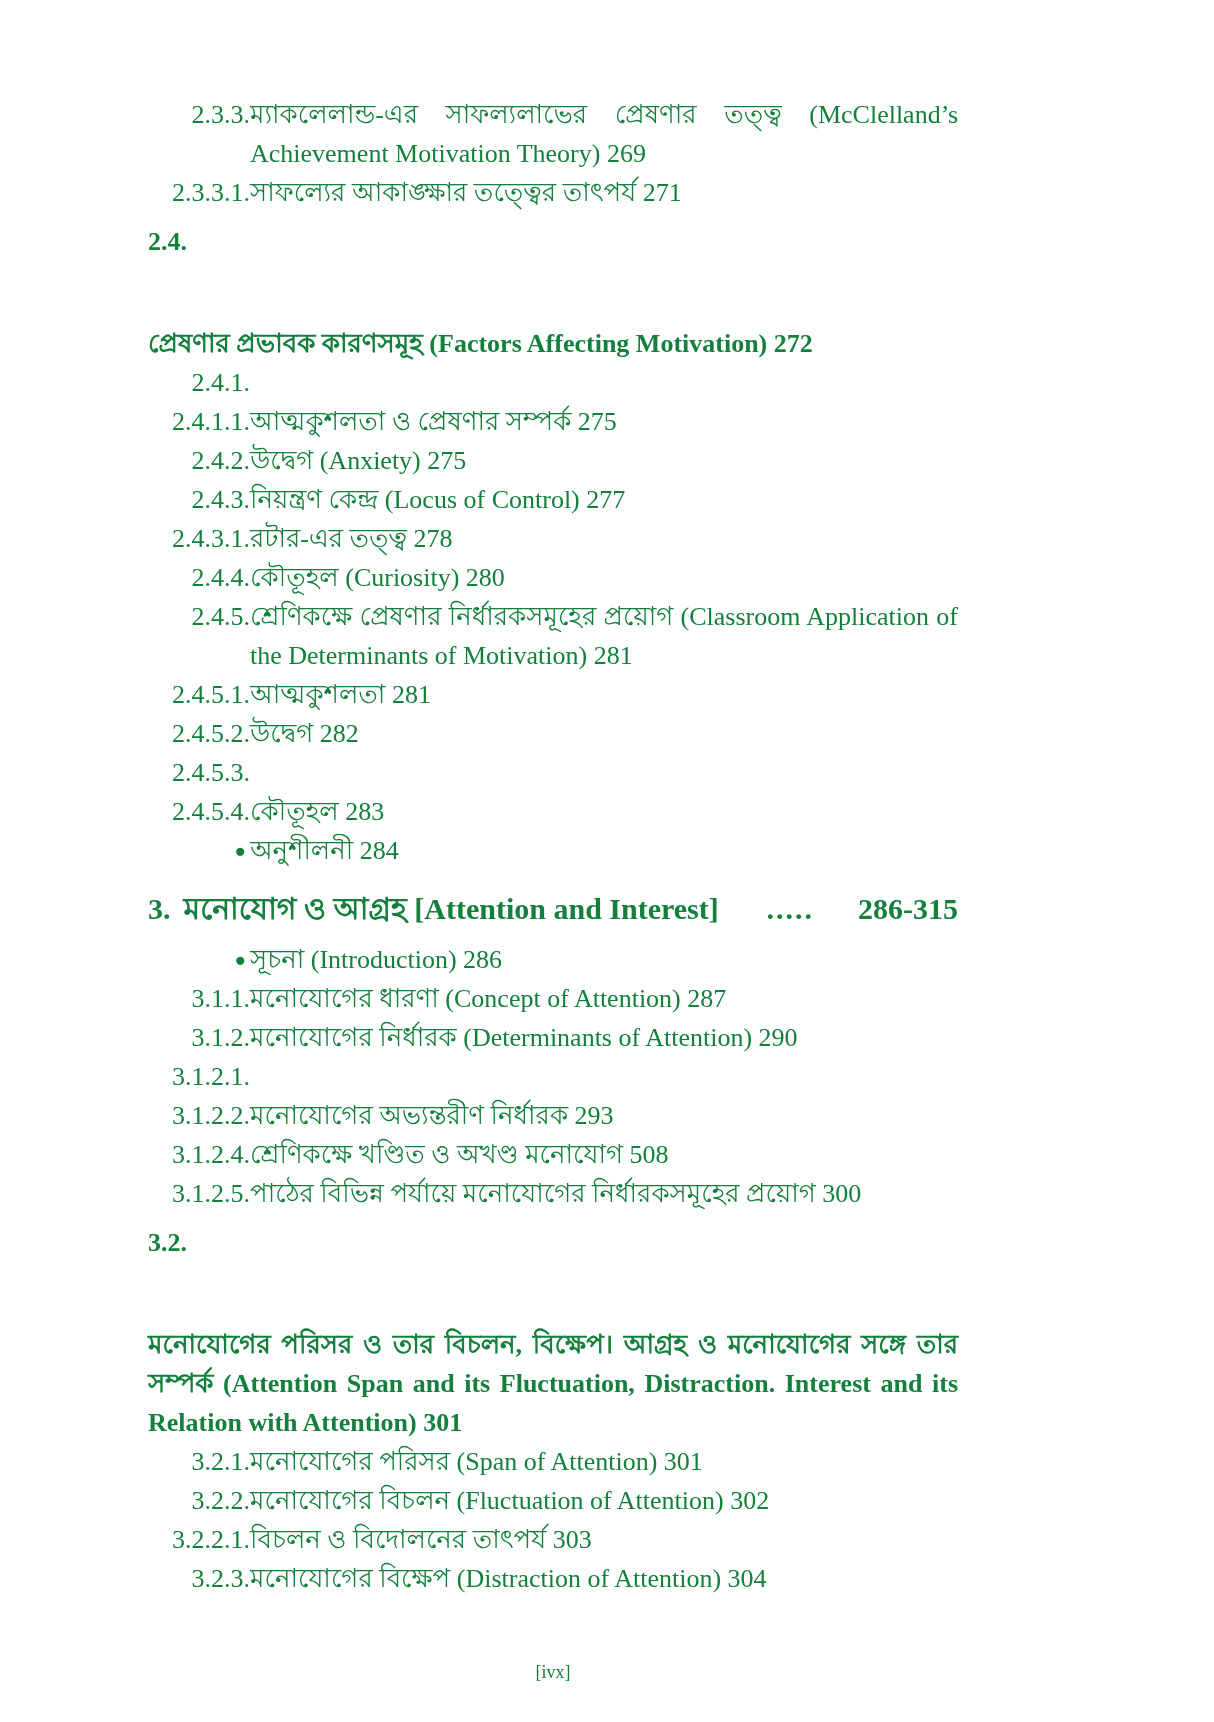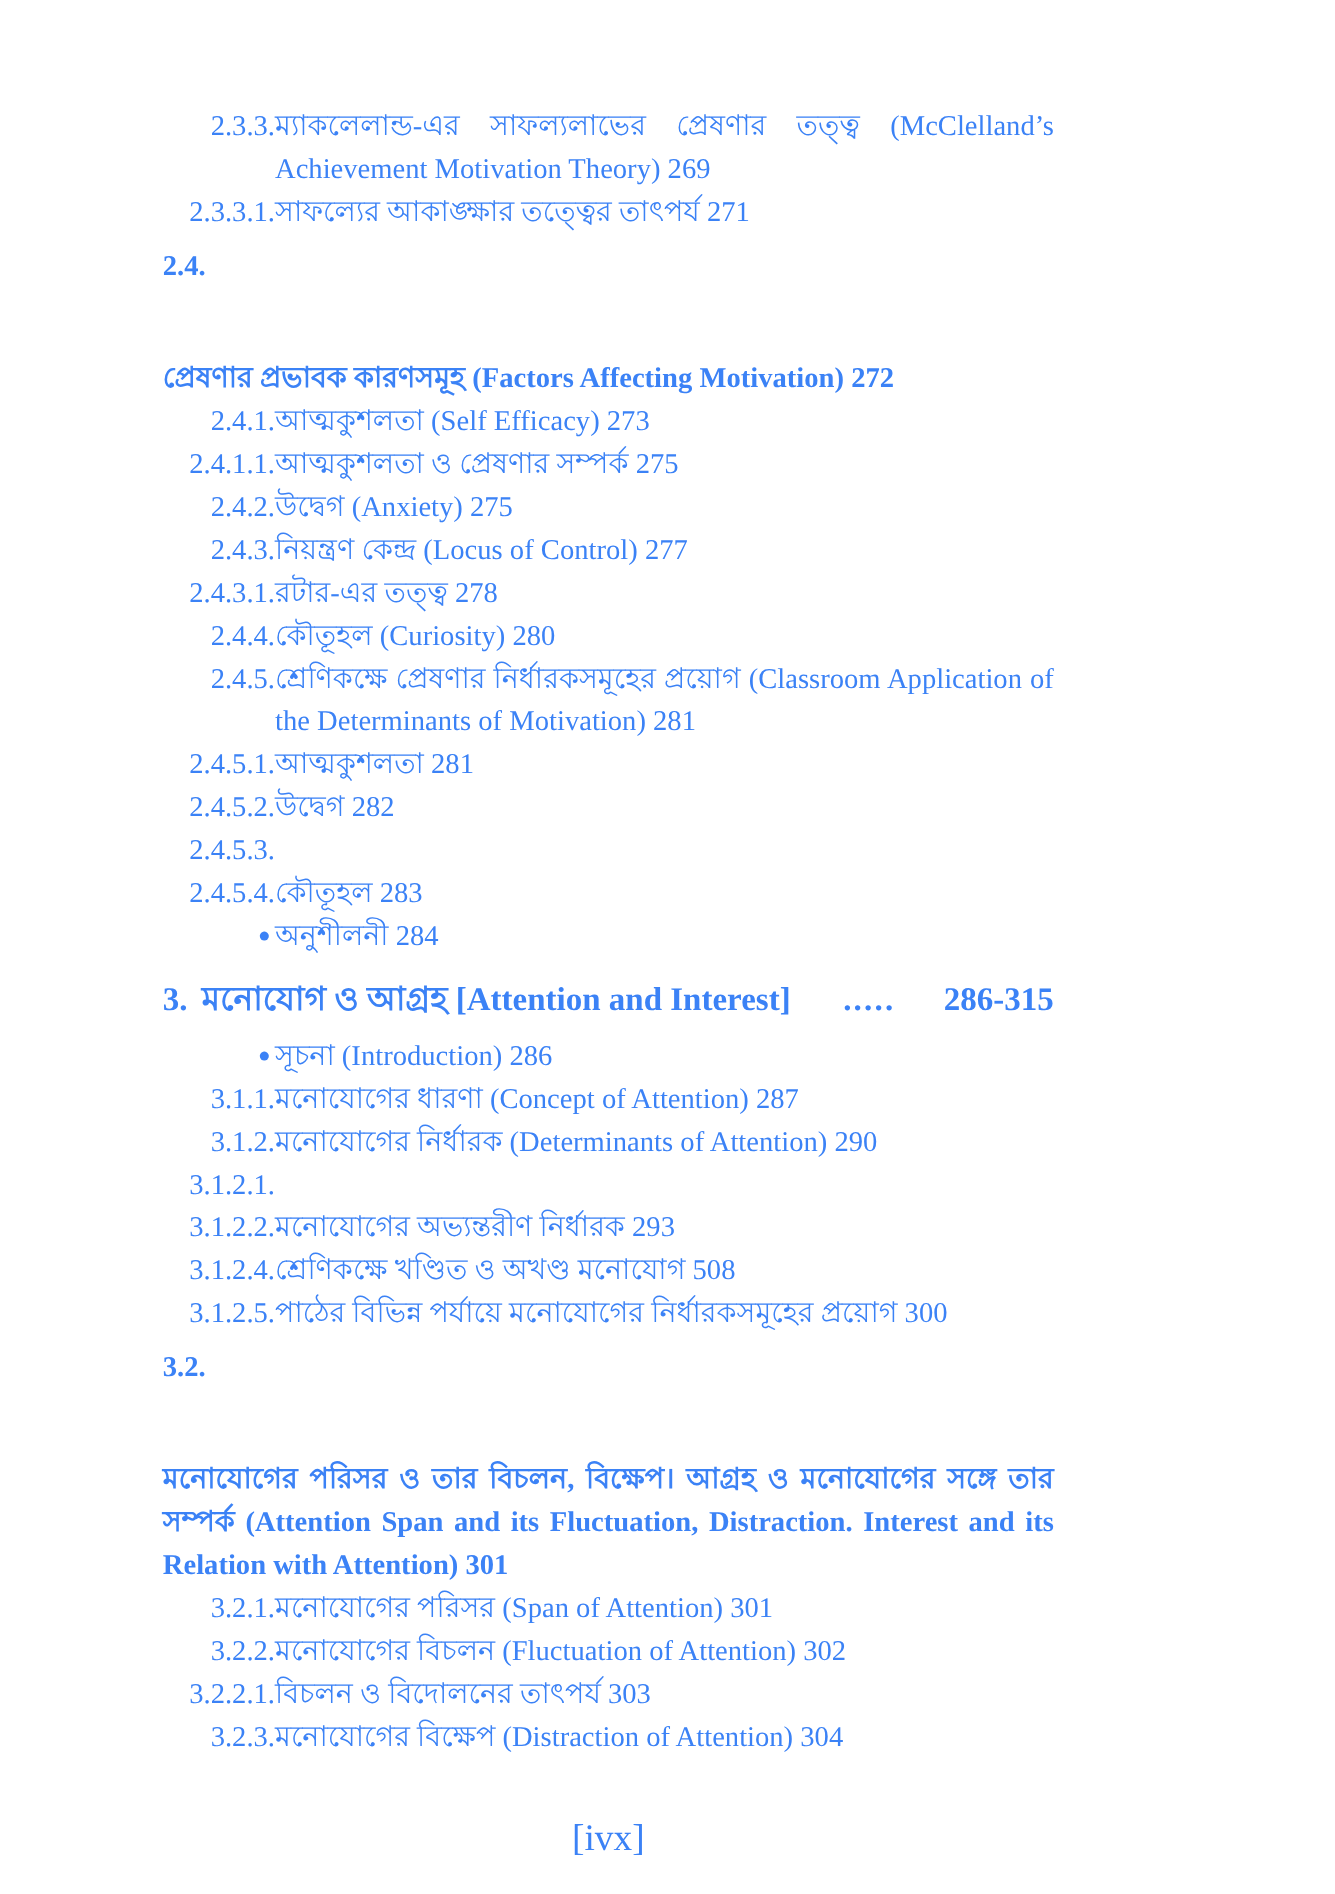--- a/index.html
+++ b/index.html
@@ -3,21 +3,21 @@
 <meta charset="utf-8">
 <style>
   * { margin:0; padding:0; box-sizing:border-box; }
   html,body { background:#ffffff; }
   .page {
     position:relative;
     width:1214px;
     height:1722px;
     margin:0 auto;
     background:#ffffff;
-    color:#3b82f6;
+    color:#15803d;
     font-family:"Liberation Serif","DejaVu Serif",serif;
     padding:95px 256px 0 148px;
     overflow:hidden;
   }
   .toc-list { width:100%; }
   .entry {
     display:flex;
     align-items:flex-start;
     font-size:26px;
     line-height:39px;
@@ -49,21 +49,21 @@
   .chapter .cnum { margin-right:13px; }
   .chapter .ctitle { }
   .chapter .cdots { margin-left:auto; letter-spacing:2px; }
   .chapter .cpages { margin-left:44px; }
   .footer {
     position:absolute;
     bottom:34px;
     left:148px;
     right:256px;
     text-align:center;
-    font-size:34px;
+    font-size:18px;
     line-height:32px;
   }
 </style>
 </head>
 <body>
 
 <div class="page">
   <div class="toc-list">
   <div class="entry">
     <span class="num">2.3.3.</span>
@@ -75,21 +75,20 @@
     <span class="txt">সাফল্যের আকাঙ্ক্ষার তত্ত্বের তাৎপর্য 271</span>
   </div>
 
   <div class="entry bold">
     <span class="num">2.4.</span>
     <span class="txt">প্রেষণার প্রভাবক কারণসমূহ (Factors Affecting Motivation) 272</span>
   </div>
 
   <div class="entry">
     <span class="num">2.4.1.</span>
-    <span class="txt">আত্মকুশলতা (Self Efficacy) 273</span>
   </div>
 
   <div class="entry">
     <span class="num">2.4.1.1.</span>
     <span class="txt">আত্মকুশলতা ও প্রেষণার সম্পর্ক 275</span>
   </div>
 
   <div class="entry">
     <span class="num">2.4.2.</span>
     <span class="txt">উদ্বেগ (Anxiety) 275</span>

